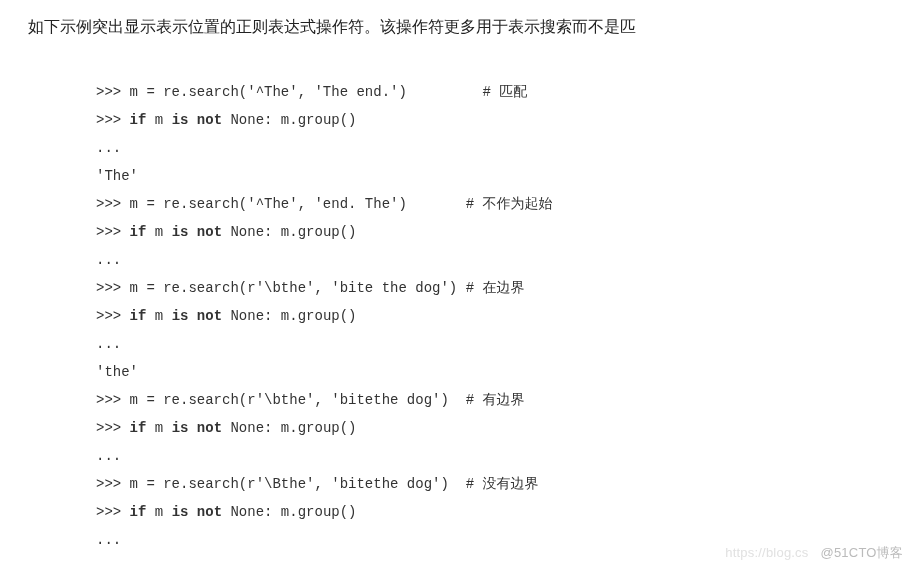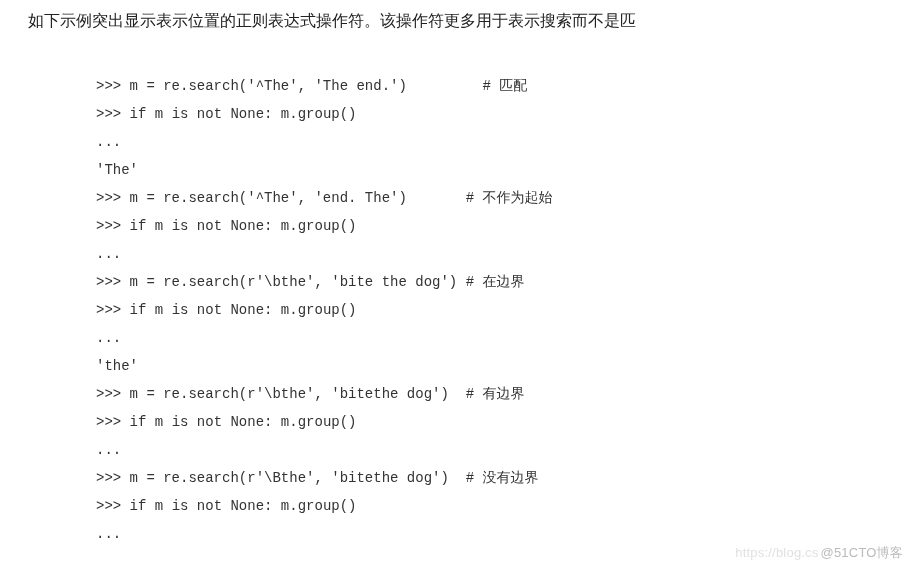--- a/index.html
+++ b/index.html
@@ -5,45 +5,45 @@
   * { margin: 0; padding: 0; box-sizing: border-box; }
   body {
     width: 915px;
     height: 576px;
     background: #ffffff;
     font-family: "Microsoft YaHei", "PingFang SC", sans-serif;
     position: relative;
     overflow: hidden;
   }
   .prose {
-    padding: 6px 28px 0 28px;
+    padding: 12px 28px 0 28px;
     font-size: 16px;
     line-height: 1.9;
     color: #222;
   }
   .prose .indent { text-indent: 2em; display: inline; }
   .codeblock {
     margin: 8px 0 0 96px;
     font-family: Consolas, "Courier New", monospace;
     font-size: 14px;
     line-height: 2.0;
     color: #333;
     white-space: pre;
   }
-  .codeblock .kw { font-weight: normal; }
+  .codeblock .kw { font-weight: bold; }
   .watermark {
     position: absolute;
     right: 12px;
     bottom: 14px;
     font-size: 13px;
     color: #bbbbbb;
     letter-spacing: 0.2px;
     pointer-events: none;
   }
-  .watermark .faint { color: #e1e1e1; margin-right: 2px; }
+  .watermark .faint { color: #e1e1e1; margin-right: 12px; }
 </style>
 </head>
 <body>
 
 <div class="prose">
   <span class="indent">如下示例突出显示表示位置的正则表达式操作符。该操作符更多用于表示搜索而不是匹</span><br>
 </div>
 
 <div class="codeblock">
 <span>&gt;&gt;&gt; m = re.search('^The', 'The end.')         # 匹配</span>

